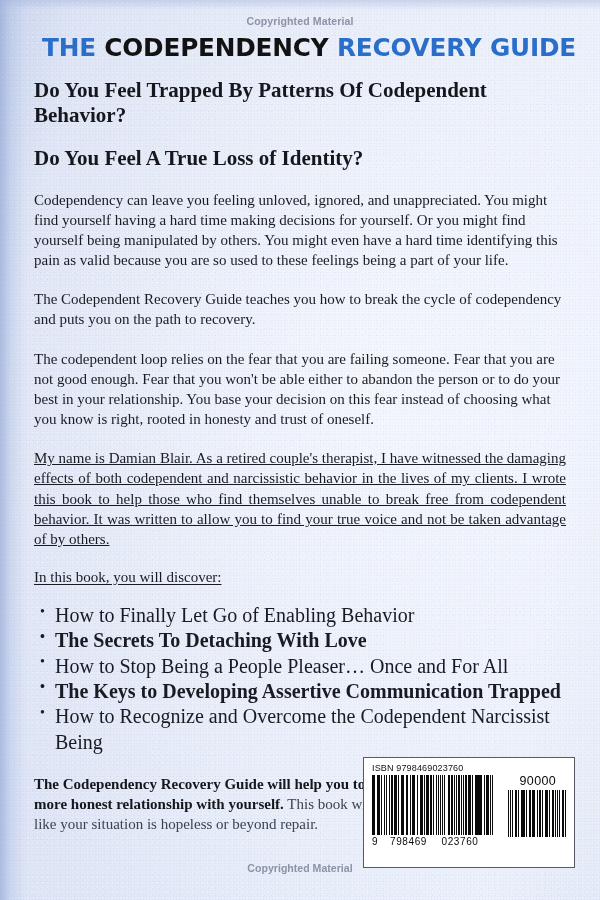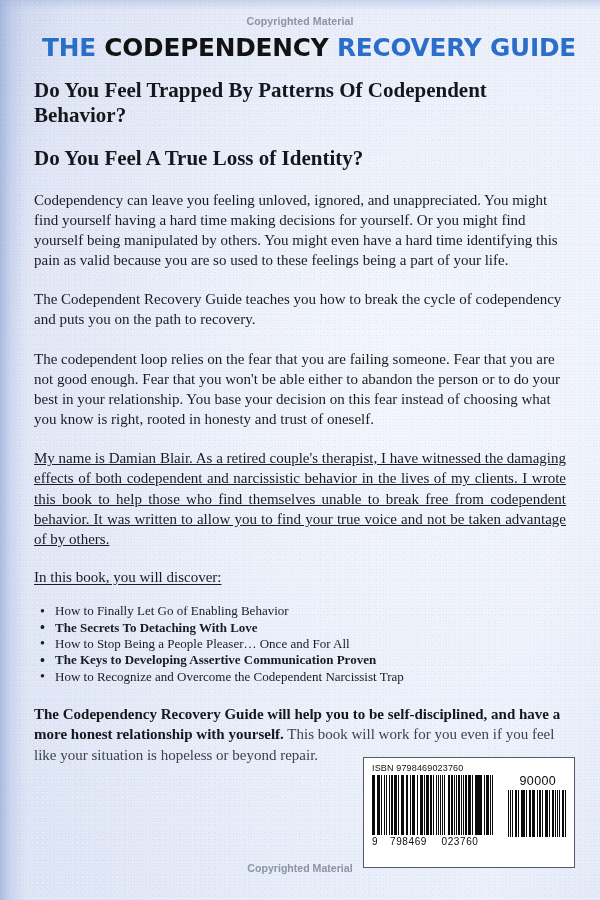--- a/index.html
+++ b/index.html
@@ -132,21 +132,21 @@
     margin-top: 20px;
   }
 
   
   ul.bullets {
     list-style: none;
     margin: 17px 0 0 0;
     padding: 0;
   }
   ul.bullets li {
-    font-size: 13px;
+    font-size: 20px;
     line-height: 1.265;
     color: #191b22;
     padding-left: 21px;
     position: relative;
   }
   ul.bullets li::before {
     content: "\2022";
     position: absolute;
     left: 6px;
     top: -0.5px;
@@ -271,22 +271,22 @@
     <p class="body">The codependent loop relies on the fear that you are failing someone. Fear that you are not good enough. Fear that you won't be able either to abandon the person or to do your best in your relationship. You base your decision on this fear instead of choosing what you know is right, rooted in honesty and trust of oneself.</p>
 
     <p class="body justified">My name is Damian Blair.    As a retired couple's therapist, I have witnessed the damaging effects of both codependent and narcissistic behavior in the lives of my clients. I wrote this book to help those who find themselves unable to break free from codependent behavior. It was written to allow you to find your true voice and not be taken advantage of by others.</p>
 
     <div class="discover">In this book, you will discover:</div>
 
     <ul class="bullets" id="bullet-list">
         <li>How to Finally Let Go of Enabling Behavior</li>
         <li class="b">The Secrets To Detaching With Love</li>
         <li>How to Stop Being a People Pleaser… Once and For All</li>
-        <li class="b">The Keys to Developing Assertive Communication Proven</li>
-        <li>How to Recognize and Overcome the Codependent Narcissist Trap</li>
+        <li class="b">The Keys to Developing Assertive Communication Trapped</li>
+        <li>How to Recognize and Overcome the Codependent Narcissist Being</li>
       </ul>
 
 
     <div class="closing">
       <span class="strong">The Codependency Recovery Guide will help you to be self-disciplined, and have a more honest relationship with yourself.</span><span class="light"> This book will work for you even if you feel like your situation is hopeless or beyond repair.</span>
     </div>
 
   </div>
 
   <div class="barcode-box">

